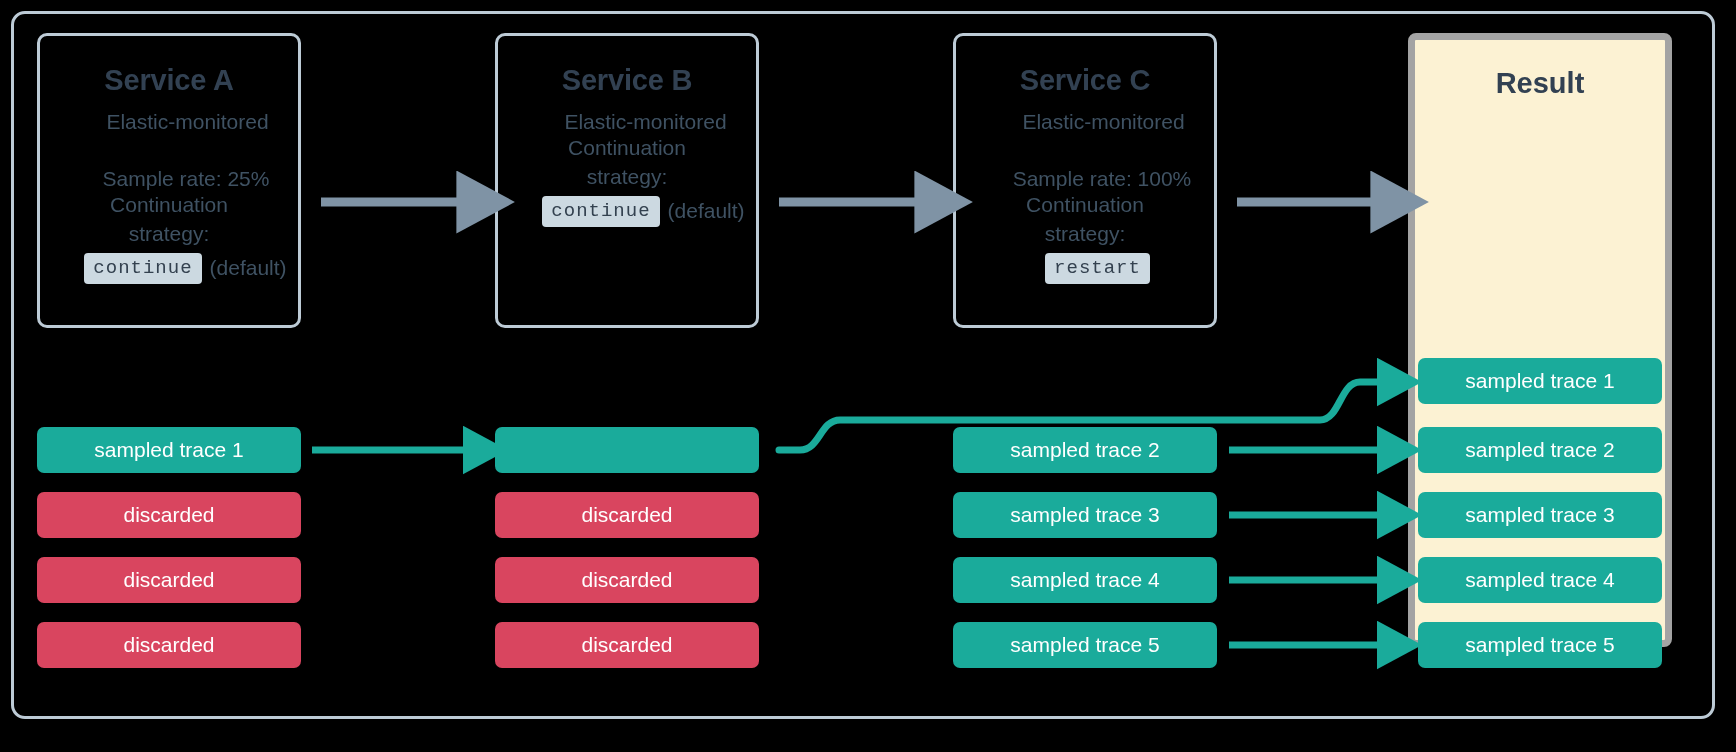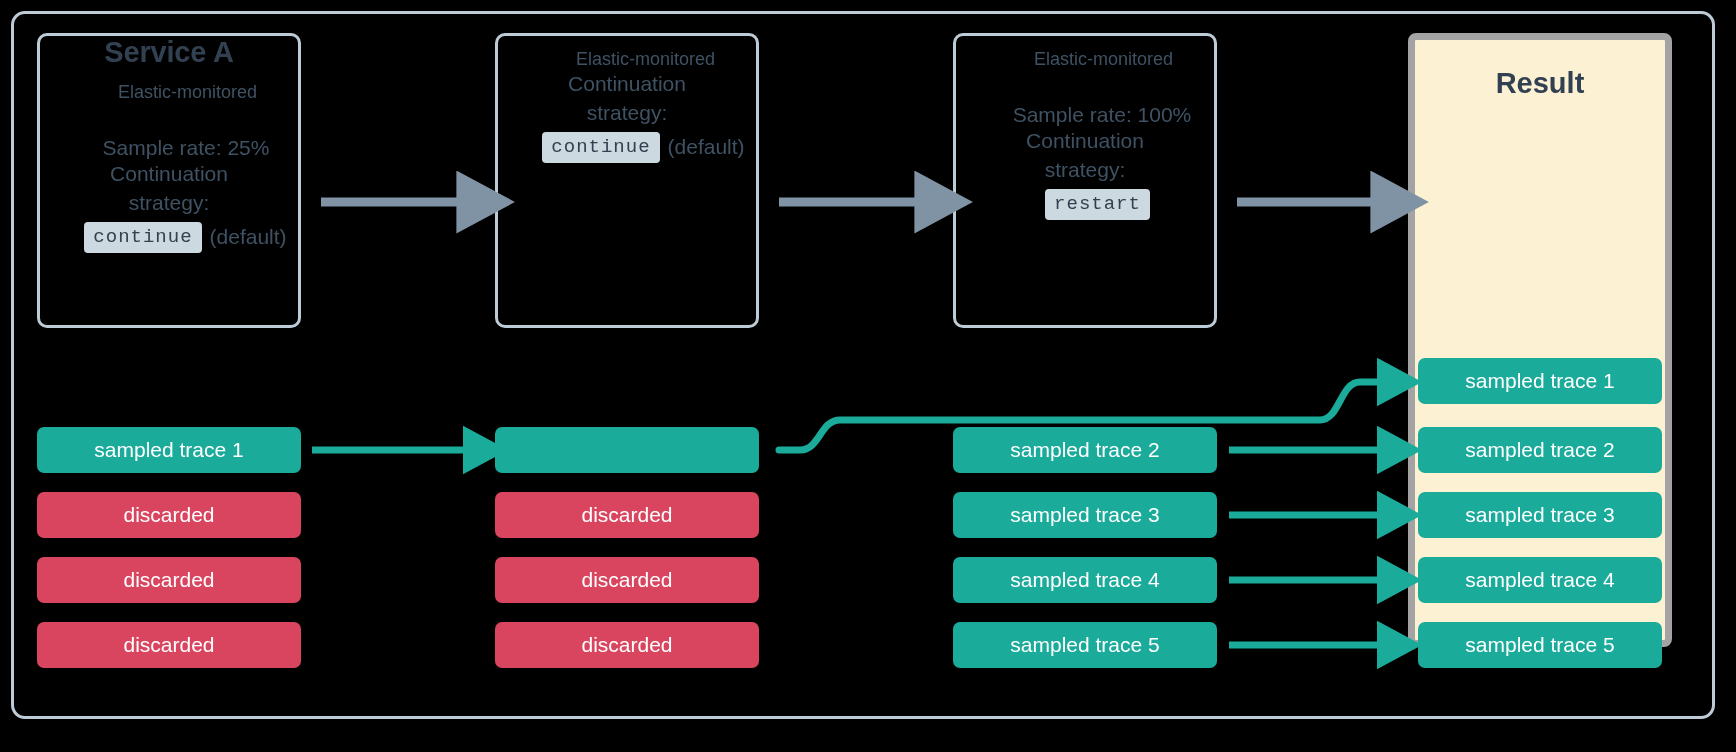--- a/index.html
+++ b/index.html
@@ -45,28 +45,29 @@
     border-radius: 10px;
     box-sizing: border-box;
     text-align: center;
     color: #2c3e50;
   }
   .service-card.col-a { left: 37px; }
   .service-card.col-b { left: 495px; }
   .service-card.col-c { left: 953px; }
 
   .service-title {
+    margin-top: 28px;
     font-size: 29px;
     font-weight: bold;
     color: #324152;
     letter-spacing: -0.2px;
   }
   .service-sub {
     margin-top: 13px;
-    font-size: 18px;
+    font-size: 21px;
     color: #3f5263;
     padding-left: 37px;
   }
   .service-rate {
     margin-top: 33px;
     font-size: 21px;
     color: #3f5263;
     padding-left: 34px;
   }
   .service-strategy-label {
@@ -173,32 +174,34 @@
       <div>Continuation</div>
       <div>strategy:</div>
     </div>
     <div class="strategy-line">
       <span class="code-chip">continue</span>
       <span>(default)</span>
     </div>
   </div>
 
   <div class="service-card col-b">
+    <div class="service-title">Service B</div>
     <div class="service-sub">Elastic-monitored</div>
     <div class="service-strategy-label">
       <div>Continuation</div>
       <div>strategy:</div>
     </div>
     <div class="strategy-line">
       <span class="code-chip">continue</span>
       <span>(default)</span>
     </div>
   </div>
 
   <div class="service-card col-c">
+    <div class="service-title">Service C</div>
     <div class="service-sub">Elastic-monitored</div>
     <div class="service-rate">Sample rate: 100%</div>
     <div class="service-strategy-label">
       <div>Continuation</div>
       <div>strategy:</div>
     </div>
     <div class="strategy-line">
       <span class="code-chip">restart</span>
       <span></span>
     </div>

